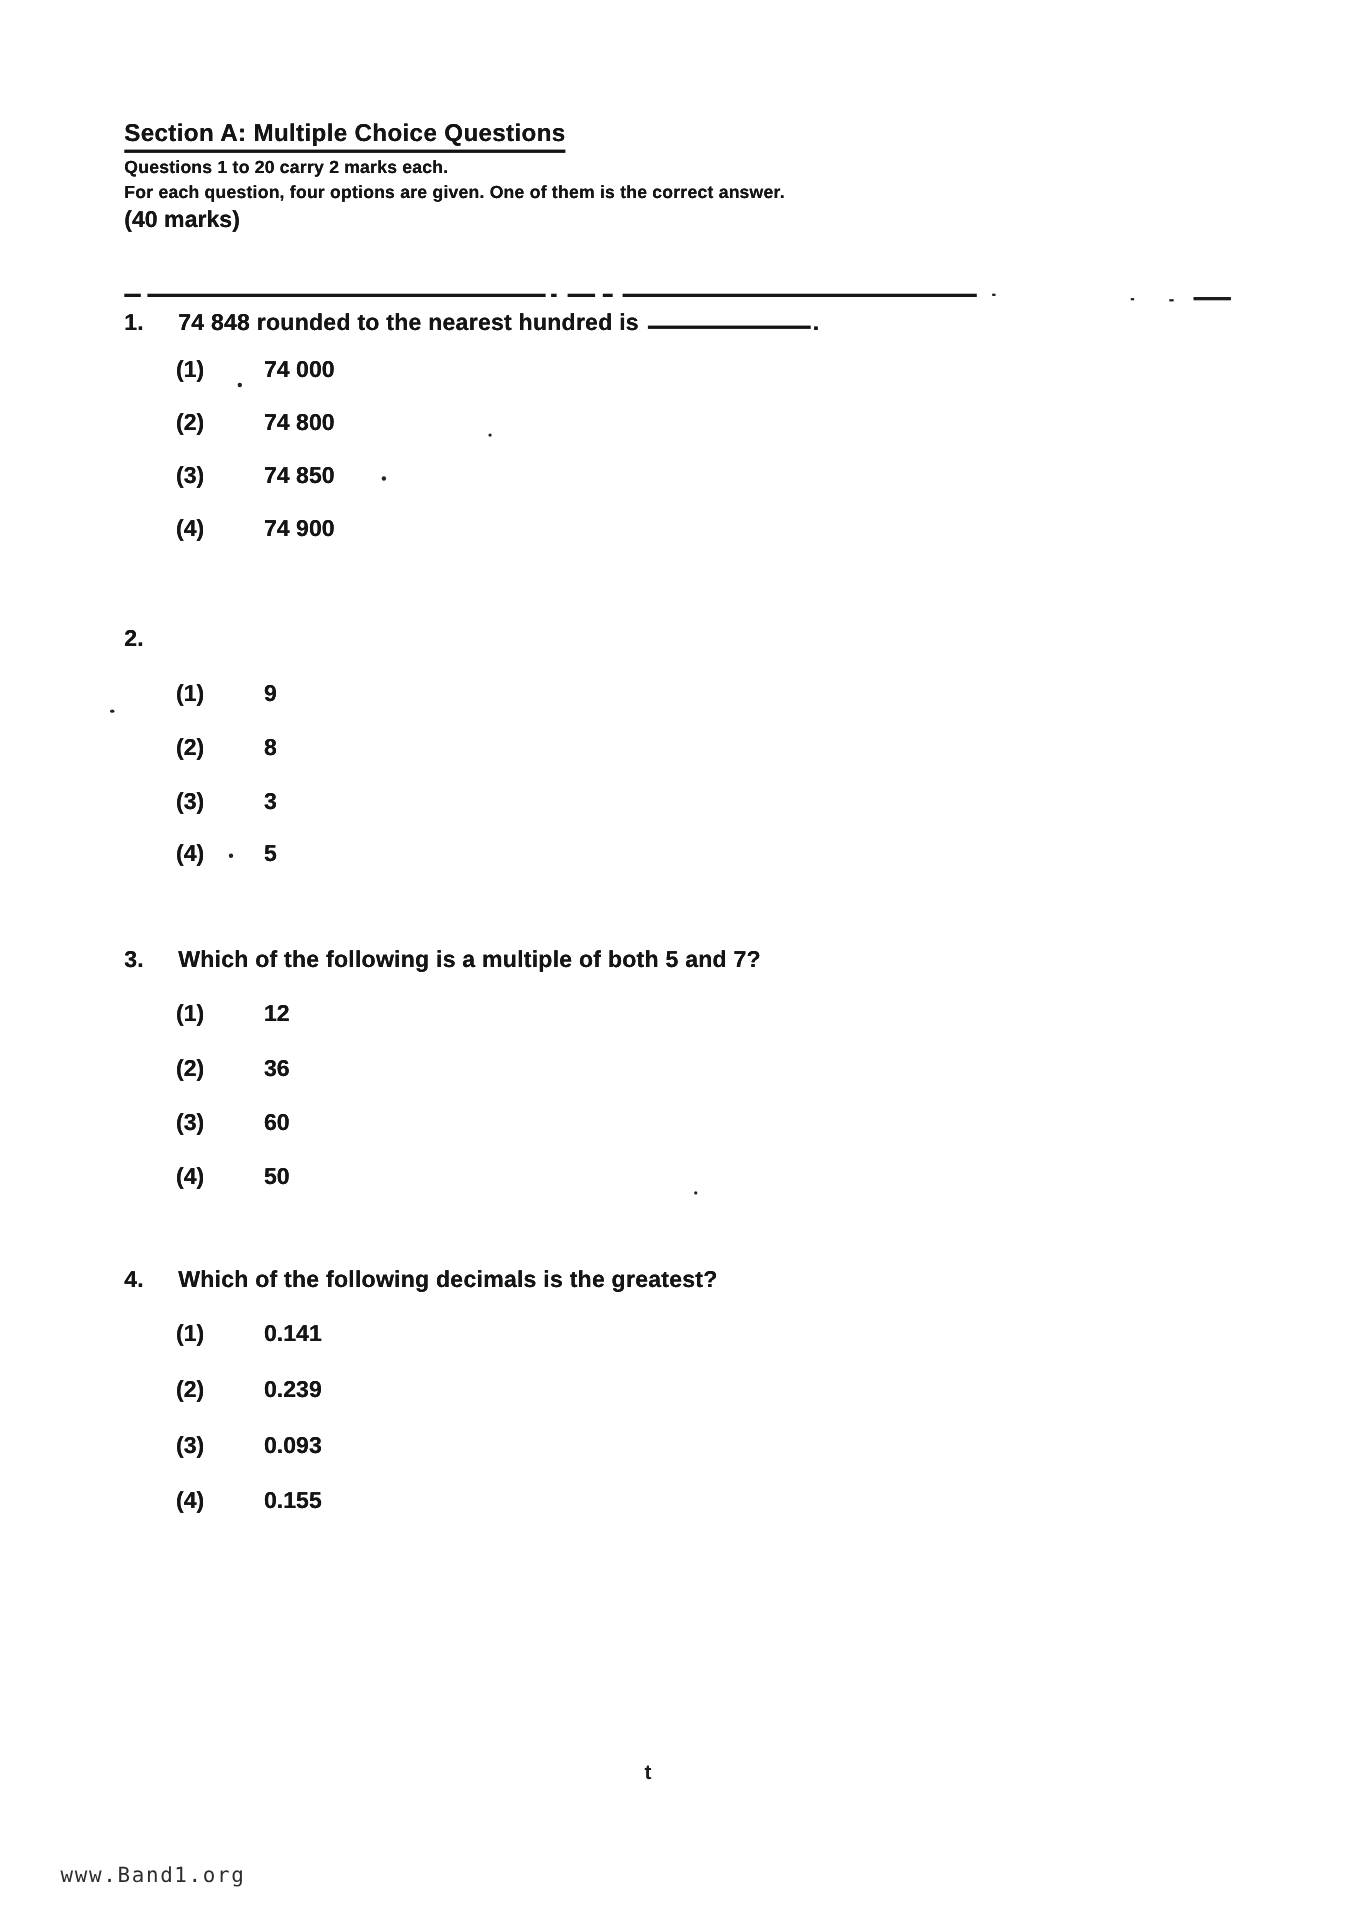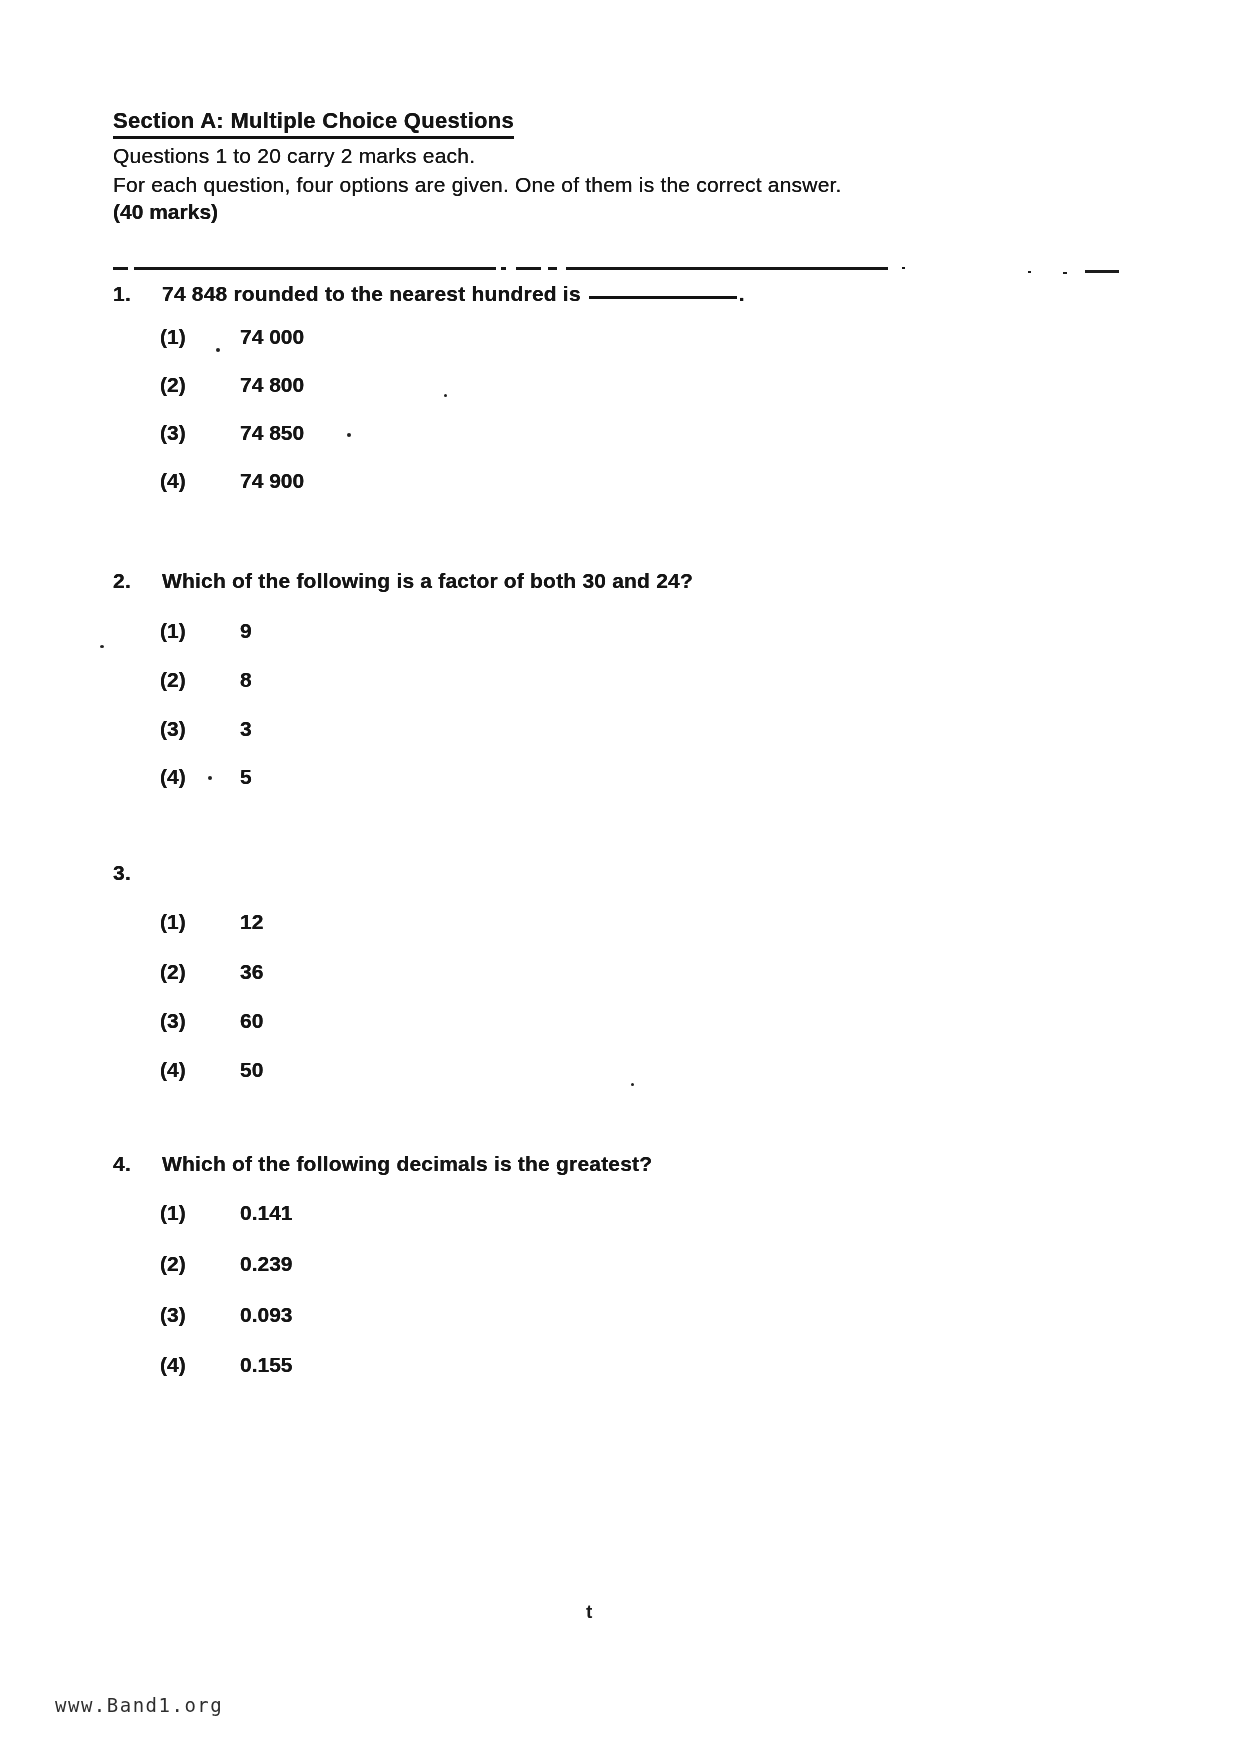--- a/index.html
+++ b/index.html
@@ -18,22 +18,22 @@
   .header .title {
     display: inline-block;
     font-size: 22px;
     font-weight: 700;
     letter-spacing: 0.3px;
     border-bottom: 3px solid #121212;
     padding-bottom: 2px;
     text-shadow: 0 0 0.6px #000;
   }
   .header .h-line {
-    font-size: 21px;
-    font-weight: 400;
+    font-size: 16px;
+    font-weight: 700;
     letter-spacing: 0.2px;
     margin-top: 5px;
     text-shadow: 0 0 0.5px #000;
     white-space: nowrap;
   }
   .header .marks {
     font-size: 21px;
     font-weight: 700;
     margin-top: 3px;
     text-shadow: 0 0 0.5px #000;
@@ -123,21 +123,20 @@
     </div>
     <div class="opt" style="top:187px">
       <span class="opt-label">(4)</span>
       <span class="opt-value">74 900</span>
     </div>
   </section>
 
   <section class="question" style="top:557px">
     <div class="q-line">
       <span class="q-num">2.</span>
-      <span class="q-text">Which of the following is a factor of both 30 and 24?</span>
     </div>
     <div class="opt" style="top:50px">
       <span class="opt-label">(1)</span>
       <span class="opt-value">9</span>
     </div>
     <div class="opt" style="top:99px">
       <span class="opt-label">(2)</span>
       <span class="opt-value">8</span>
     </div>
     <div class="opt" style="top:148px">
@@ -146,20 +145,21 @@
     </div>
     <div class="opt" style="top:196px">
       <span class="opt-label">(4)</span>
       <span class="opt-value">5</span>
     </div>
   </section>
 
   <section class="question" style="top:849px">
     <div class="q-line">
       <span class="q-num">3.</span>
+      <span class="q-text">Which of the following is a multiple of both 5 and 7?</span>
     </div>
     <div class="opt" style="top:49px">
       <span class="opt-label">(1)</span>
       <span class="opt-value">12</span>
     </div>
     <div class="opt" style="top:99px">
       <span class="opt-label">(2)</span>
       <span class="opt-value">36</span>
     </div>
     <div class="opt" style="top:148px">

